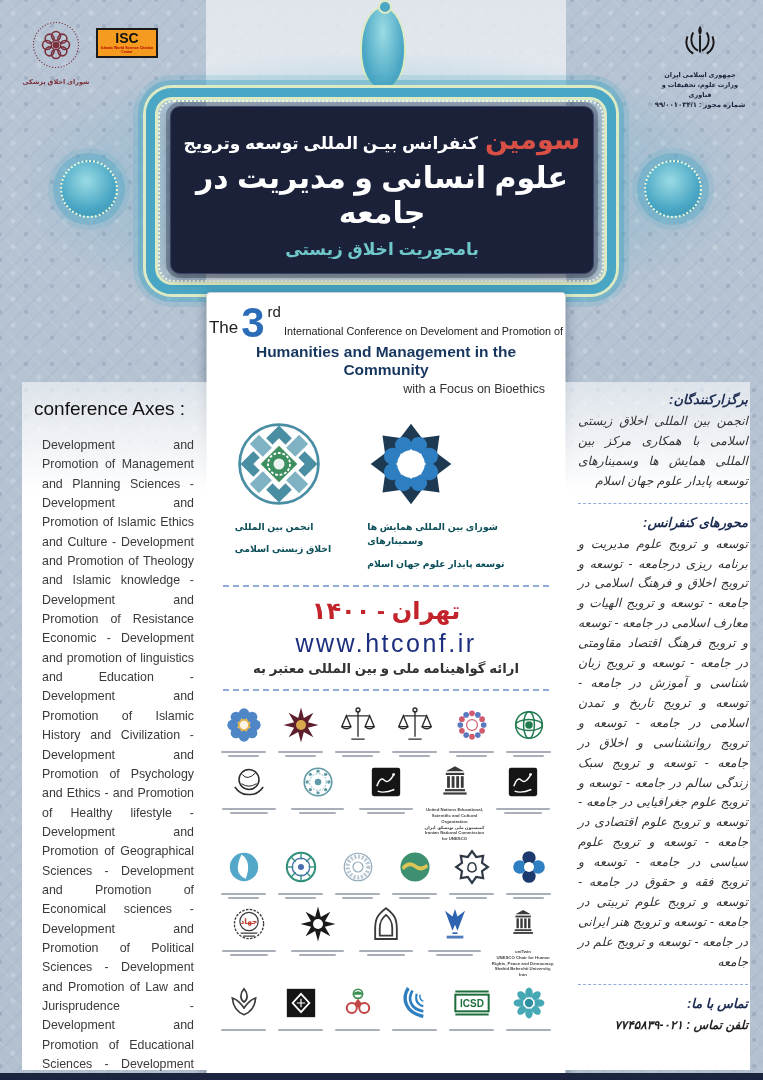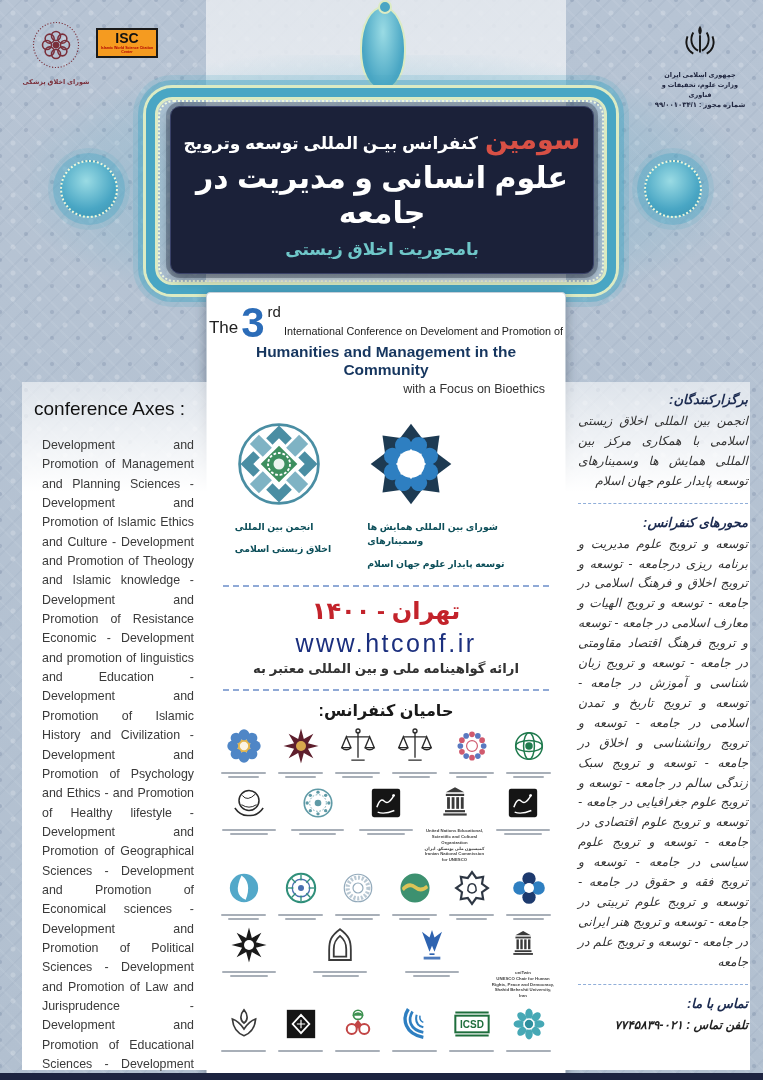--- a/index.html
+++ b/index.html
@@ -243,21 +243,20 @@
       </div>
     </div>
 
     <div class="dashed"></div>
     <div class="loc" dir="rtl">تهران - ۱۴۰۰</div>
     <div class="site">www.htconf.ir</div>
     <div class="cert" dir="rtl">
       <div>ارائه گواهینامه ملی و بین المللی معتبر به</div>
     </div>
     <div class="dashed"></div>
-    <div class="sup-title" dir="rtl">حامیان کنفرانس:</div>
     <div class="grid" id="sup-grid">
         <div class="g-row g6">
           <div class="g-cell"><svg viewBox="0 0 48 48" width="40" height="40" aria-hidden="true">
               <circle cx="24" cy="24" r="8.5" fill="#e3b64f"></circle>
               <circle cx="37.5" cy="24" r="6.5" fill="#4f86c6"></circle>
               <circle cx="33.54594154601839" cy="33.54594154601839" r="6.5" fill="#4f86c6"></circle>
               <circle cx="24" cy="37.5" r="6.5" fill="#4f86c6"></circle>
               <circle cx="14.45405845398161" cy="33.54594154601839" r="6.5" fill="#4f86c6"></circle>
               <circle cx="10.5" cy="24" r="6.5" fill="#4f86c6"></circle>
               <circle cx="14.454058453981606" cy="14.45405845398161" r="6.5" fill="#4f86c6"></circle>
@@ -398,20 +397,26 @@
           <div class="g-cell"><svg viewBox="0 0 48 48" width="40" height="40" aria-hidden="true">
               <circle cx="35" cy="24" r="8" fill="#2e7fc1"></circle>
               <circle cx="24" cy="35" r="8" fill="#1d3a6e"></circle>
               <circle cx="13" cy="24" r="8" fill="#2e7fc1"></circle>
               <circle cx="23.999999999999996" cy="13" r="8" fill="#1d3a6e"></circle>
               <circle cx="24" cy="24" r="6" fill="#fff"></circle>
             </svg><div class="capbar" style="width:84%"></div><div class="capbar" style="width:58%"></div></div>
         </div>
         <div class="g-row g5">
           <div class="g-cell"><svg viewBox="0 0 48 48" width="40" height="40" aria-hidden="true">
+              <circle cx="24" cy="24" r="17.5" fill="none" stroke="#3a3a3a" stroke-width="1.6" stroke-dasharray="3 1.6"></circle>
+              <circle cx="24" cy="21" r="11" fill="none" stroke="#3a3a3a" stroke-width="1.4"></circle>
+              <text x="24" y="24" text-anchor="middle" font-size="9" font-weight="bold" fill="#c0392b">جهاد</text>
+              <path d="M14 35h20M17 38.5h14" stroke="#3a3a3a" stroke-width="1.6"></path>
+            </svg><div class="capbar" style="width:84%"></div><div class="capbar" style="width:58%"></div></div>
+          <div class="g-cell"><svg viewBox="0 0 48 48" width="40" height="40" aria-hidden="true">
               <polygon points="24.0,3.0 27.4,15.7 38.8,9.2 32.3,20.6 45.0,24.0 32.3,27.4 38.8,38.8 27.4,32.3 24.0,45.0 20.6,32.3 9.2,38.8 15.7,27.4 3.0,24.0 15.7,20.6 9.2,9.2 20.6,15.7" fill="#1a1a1a"></polygon>
               <circle cx="24" cy="24" r="6" fill="#ffffff"></circle>
             </svg><div class="capbar" style="width:84%"></div><div class="capbar" style="width:58%"></div></div>
           <div class="g-cell"><svg viewBox="0 0 48 48" width="40" height="40" aria-hidden="true">
               <g fill="none" stroke="#3a3a3a" stroke-width="2.2">
                 <path d="M24 5C13 13 11 19 11 30v12h26V30c0-11-2-17-13-25z"></path>
                 <path d="M24 13c-6 5-7.5 9-7.5 16v9h15v-9c0-7-1.5-11-7.5-16z"></path>
               </g>
             </svg><div class="capbar" style="width:84%"></div><div class="capbar" style="width:58%"></div></div>
           <div class="g-cell"><svg viewBox="0 0 48 48" width="40" height="40" aria-hidden="true">

